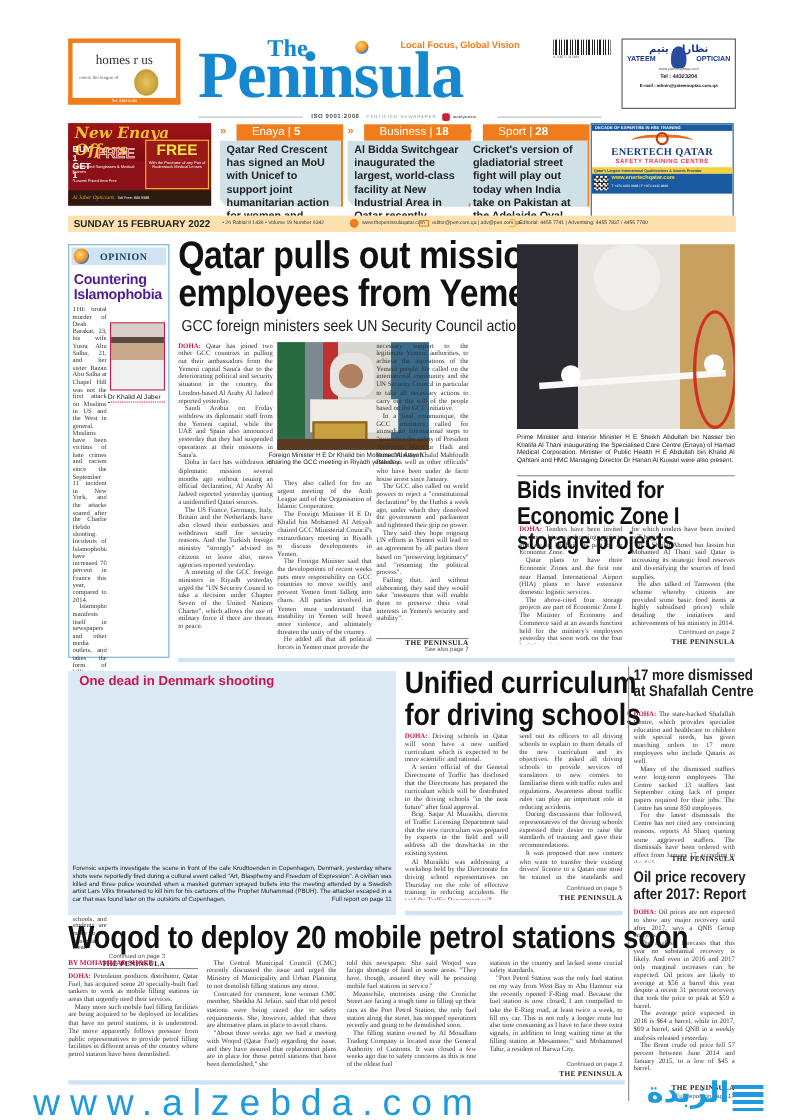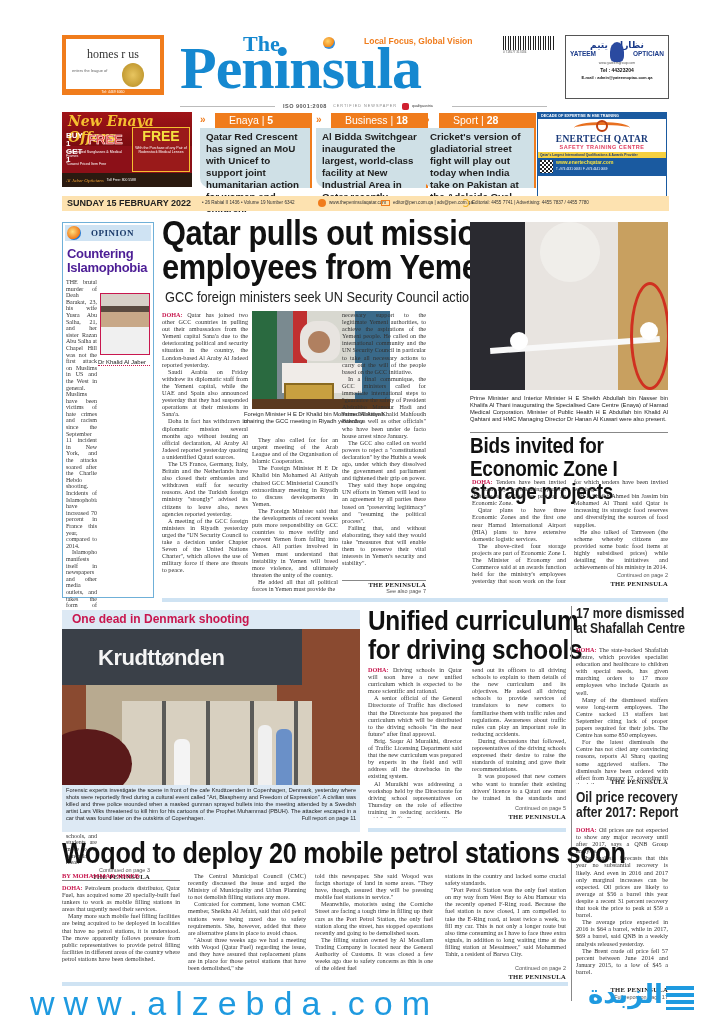--- a/index.html
+++ b/index.html
@@ -207,29 +207,20 @@
   <p>H E Sheikh Ahmed bin Jassim bin Mohamed Al Thani said Qatar is increasing its strategic food reserves and diversifying the sources of food supplies.</p>
   <p>He also talked of Tamween (the scheme whereby citizens are provided some basic food items at highly subsidised prices) while detailing the initiatives and achievements of his ministry in 2014.</p>
 </div>
 <div class="abs cont" style="left:574px;top:572px;width:94px">Continued on page 2</div>
 <div class="abs sig" style="left:574px;top:580px;width:94px">THE PENINSULA</div>
 
 <div class="abs hr-blue" style="left:162px;top:598px;width:506px"></div>
 
 <div class="abs" style="left:62px;top:610px;width:298px;height:222px;background:#dde9f4">
   <div class="sans" style="position:absolute;left:10px;top:2px;font-size:12px;font-weight:bold;color:#c8174e">One dead in Denmark shooting</div>
-  <div class="photo" style="position:absolute;left:0;top:19px;width:298px;height:156px;background:linear-gradient(90deg,#8a4a30 0 8%,#b8aa90 8% 72%,#8a4a30 72%);overflow:hidden">
-    <div style="position:absolute;left:0;top:0;width:240px;height:56px;background:#3a4048"></div>
-    <div class="sans" style="position:absolute;left:36px;top:16px;font-size:22px;font-weight:bold;color:#f4f4f4;letter-spacing:-.5px">Krudttønden</div>
-    <div style="position:absolute;left:60px;top:72px;width:190px;height:84px;background:repeating-linear-gradient(90deg,#d8d0c0 0 40px,#5a5a58 40px 44px)"></div>
-    <div style="position:absolute;left:112px;top:110px;width:16px;height:46px;background:#f4f4f4;border-radius:6px 6px 0 0"></div>
-    <div style="position:absolute;left:196px;top:96px;width:14px;height:60px;background:#f0f0f0;border-radius:6px 6px 0 0"></div>
-    <div style="position:absolute;left:214px;top:100px;width:16px;height:56px;background:#6a90c8;border-radius:6px 6px 0 0"></div>
-    <div style="position:absolute;left:-20px;top:100px;width:90px;height:70px;border-radius:50%;background:#5a1a1a"></div>
-  </div>
   <div class="sans" style="position:absolute;left:4px;top:177px;width:290px;font-size:5.6px;line-height:7px;color:#222;text-align:justify">
     <span>Forensic experts investigate the scene in front of the cafe Krudttoenden in Copenhagen, Denmark, yesterday where shots were reportedly fired during a cultural event called "Art, Blasphemy and Freedom of Expression". A civilian was killed and three police wounded when a masked gunman sprayed bullets into the meeting attended by a Swedish artist Lars Vilks threatened to kill him for his cartoons of the Prophet Muhammad (PBUH). The attacker escaped in a car that was found later on the outskirts of Copenhagen.</span>
     <span style="float:right">Full report on page 11</span>
   </div>
 </div>
 
 <div class="abs" style="left:368px;top:606px;width:250px">
   <div class="sans" style="font-size:28px;font-weight:bold;line-height:29px;color:#111;transform:scaleX(.87);transform-origin:left;white-space:nowrap;letter-spacing:-.3px">Unified curriculum</div>
   <div class="sans" style="font-size:28px;font-weight:bold;line-height:29px;color:#111;transform:scaleX(.87);transform-origin:left;white-space:nowrap;letter-spacing:-.3px">for driving schools</div>
 </div>

